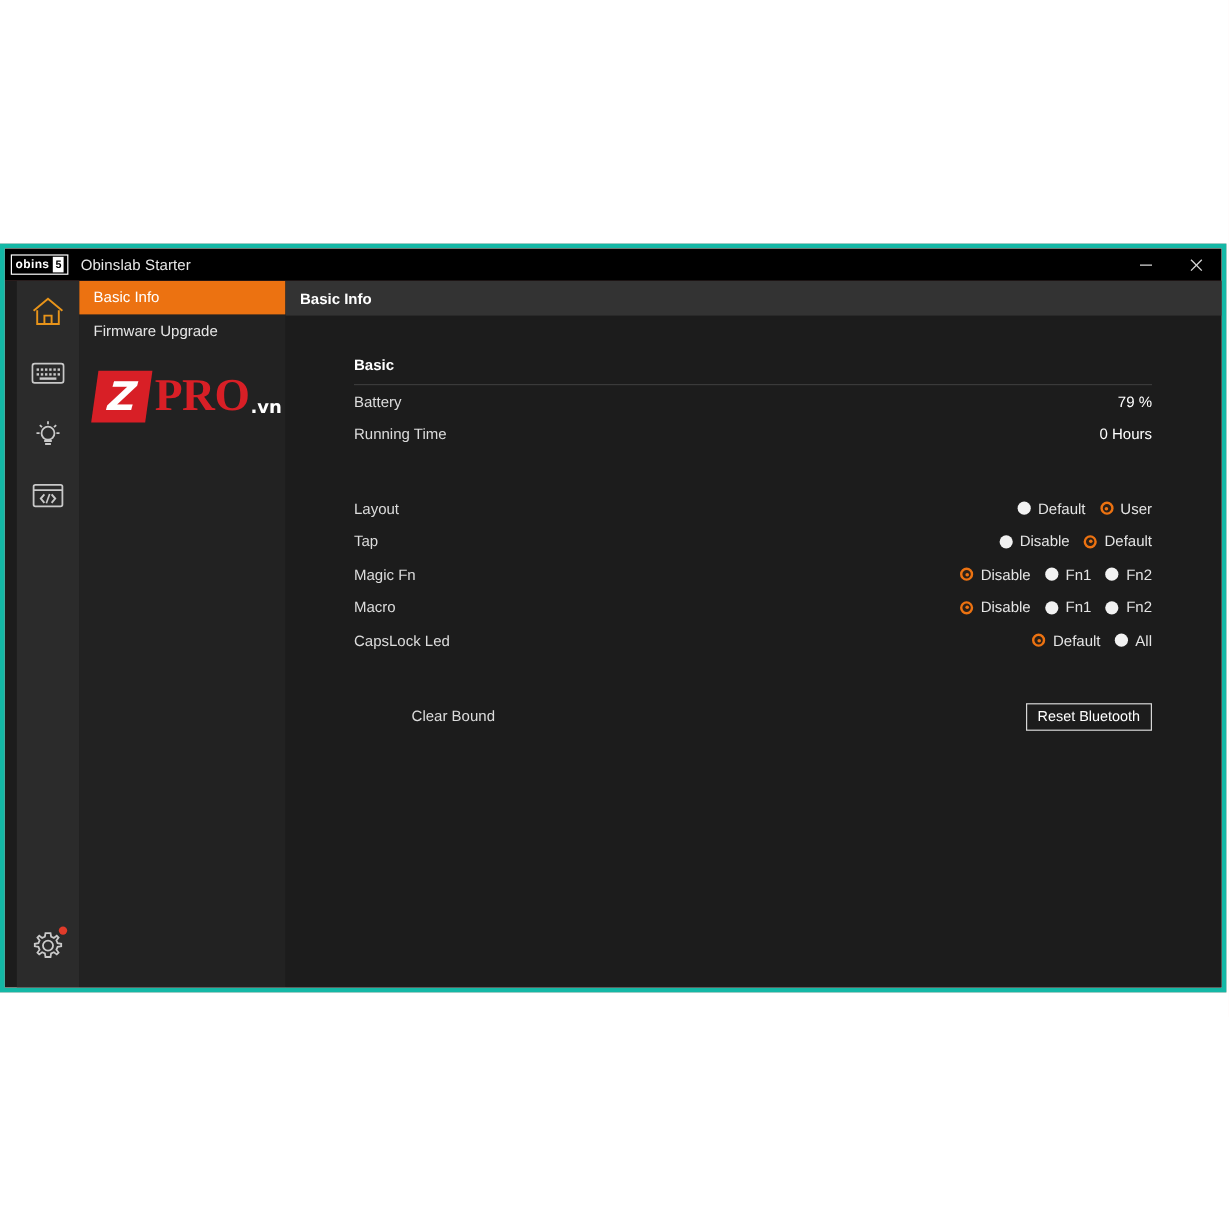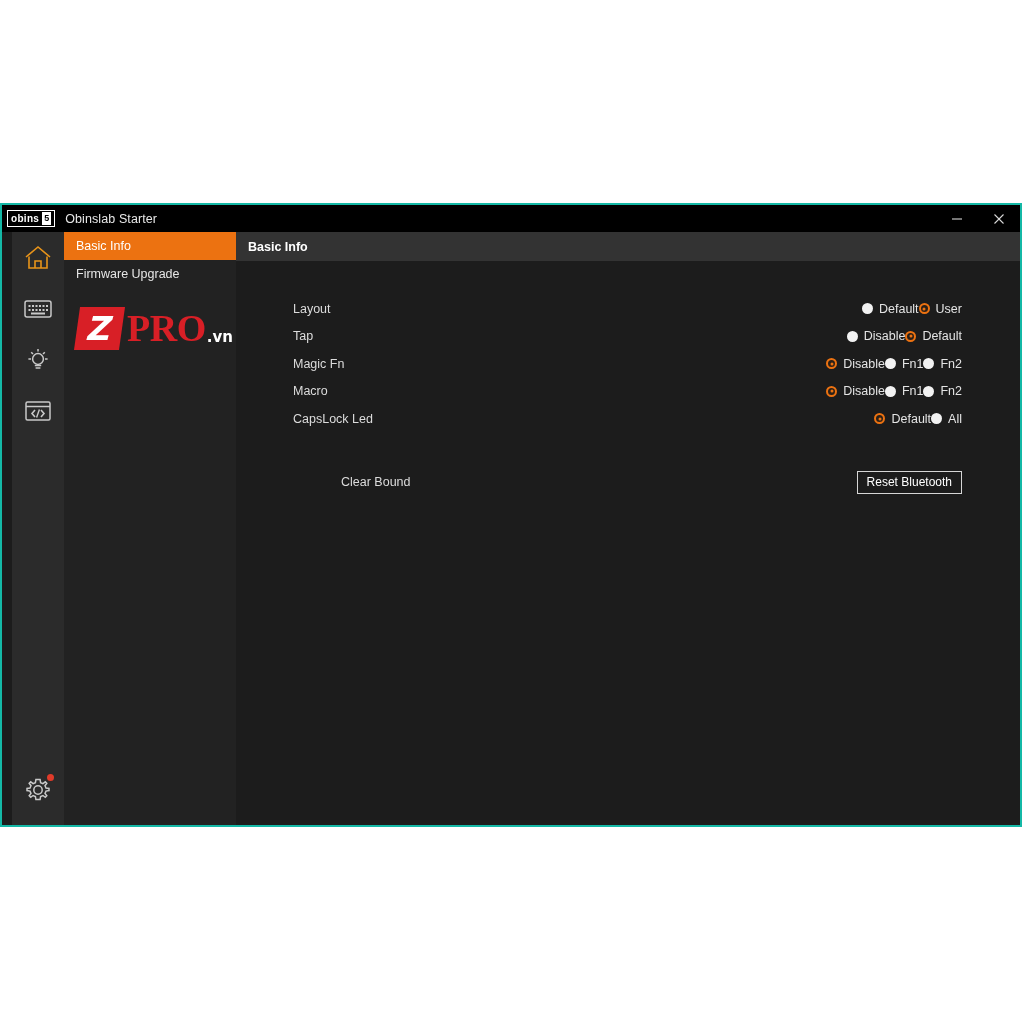--- a/index.html
+++ b/index.html
@@ -15,21 +15,21 @@
     -webkit-font-smoothing: antialiased;
   }
 
   
   #app-window {
     position: absolute;
     left: 0px;
     top: 203px;
     width: 1022px;
     height: 624px;
-    border: 2px solid #14b8a6;
+    border: 4px solid #14b8a6;
     box-sizing: border-box;
     background: #fca5a5;
     display: flex;
     flex-direction: column;
     overflow: hidden;
   }
 
   
   #titlebar {
     height: 27px;
@@ -242,21 +242,21 @@
     color: #dcdcdc;
     font-size: 12.5px;
   }
   .row-value {
     color: #ffffff;
     font-size: 12.5px;
   }
   .opt-group {
     display: flex;
     align-items: center;
-    gap: 0;
+    gap: 12px;
   }
   .opt {
     display: flex;
     align-items: center;
     gap: 6px;
     color: #e4e4e4;
     font-size: 12.5px;
   }
   .radio {
     width: 11px;
@@ -390,20 +390,31 @@
         </span>
         <span class="zpro-pro">PRO</span>
         <span class="zpro-vn">.vn</span>
       </div>
     </div>
 
     <div id="content">
       <div id="content-header">Basic Info</div>
       <div id="content-scroll">
 
+        <div class="section">
+          <div class="section-title">Basic</div>
+          <div class="row">
+            <span class="row-label">Battery</span>
+            <span class="row-value">79 %</span>
+          </div>
+          <div class="row">
+            <span class="row-label">Running Time</span>
+            <span class="row-value">0 Hours</span>
+          </div>
+        </div>
 
         <div class="section">
 
           <div class="row">
             <span class="row-label">Layout</span>
             <span class="opt-group">
               <span class="opt">
                 <span class="radio"></span>
                 <span>Default</span>
               </span>

